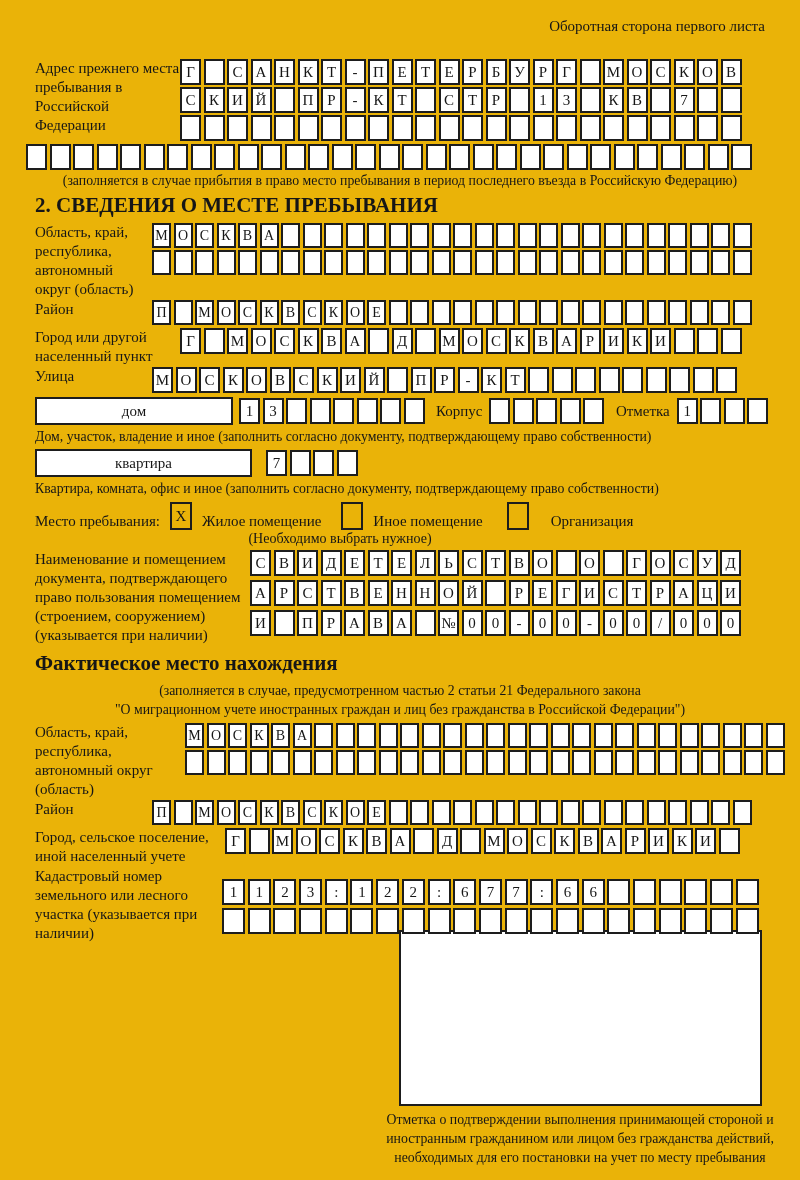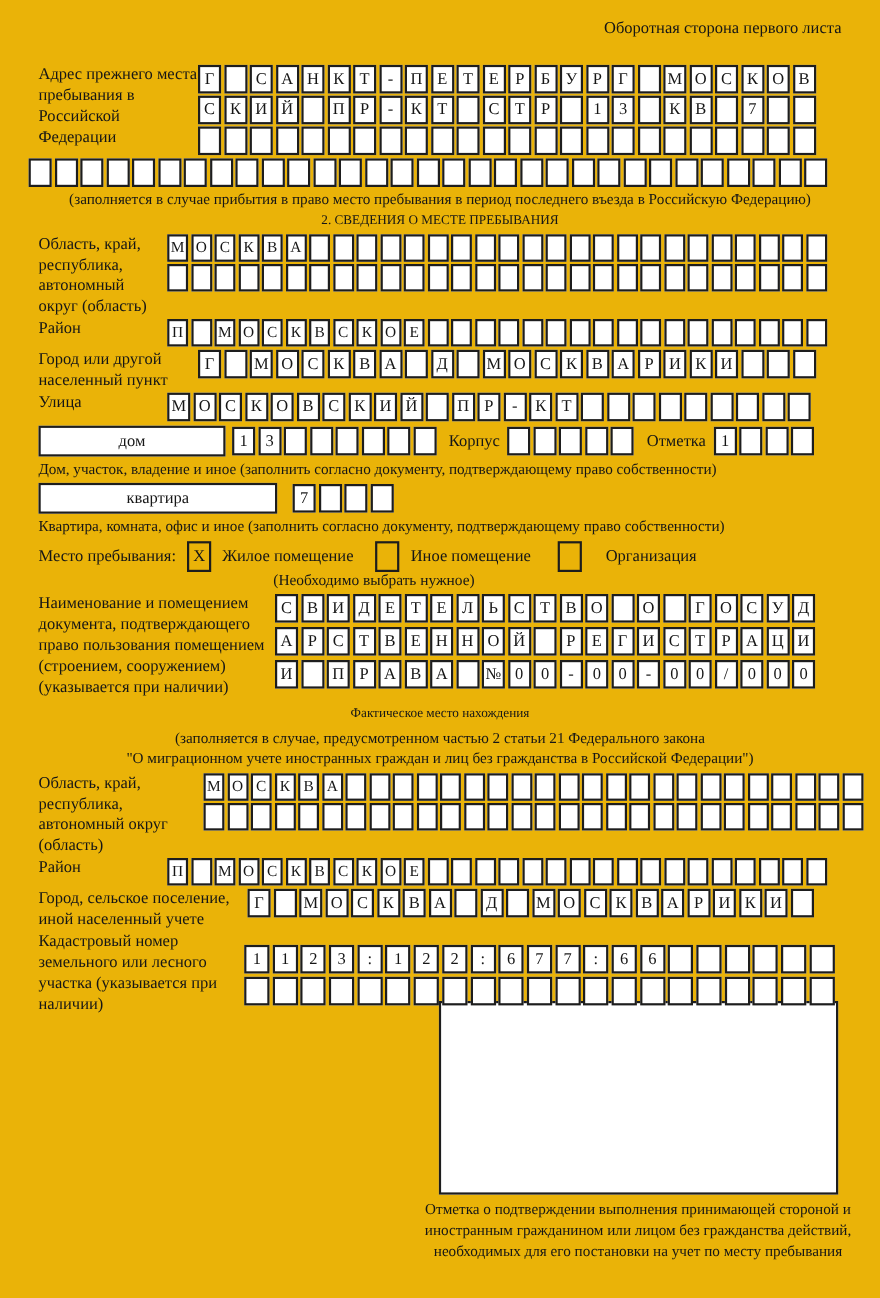--- a/index.html
+++ b/index.html
@@ -16,31 +16,31 @@
   .boxcol{display:flex;flex-direction:column}
   .boxrow{display:flex;margin-bottom:2px}
   .cell{width:21px;height:26px;border:2px solid #1d1d1d;margin-right:2.5px;flex-shrink:0;
         text-align:center;font-size:15px;line-height:22px;background:#fff}
   .sm .cell{width:19px;height:25px;margin-right:2.5px;font-size:14px}
   .lg .cell{width:23px;height:26px;margin-right:2.7px}
   .fullrow{margin-left:-9px;margin-top:1px}
 
   .note{font-size:13.8px;line-height:18px;text-align:center}
   .note-left{font-size:13.8px;line-height:19px;margin:2px 0 3px 0}
-  .sec-title{font-size:12px;font-weight:normal;text-align:center;margin:3px 0 5px 0}
+  .sec-title{font-size:21px;font-weight:bold;text-align:left;margin:3px 0 5px 0}
 
   .house-row{display:flex;align-items:center;margin:2px 0 2px 0}
   .widebox{height:28px;border:2px solid #1d1d1d;display:flex;align-items:center;justify-content:center;
            font-size:15px;flex-shrink:0;background:#fff}
-  .wb-dom{width:170px}
+  .wb-dom{width:198px}
   .wb-kv{width:217px}
   .inline-lbl{font-size:15px;margin:0 7px 0 9px}
   .house-row .boxrow{margin-bottom:0}
 
-  .resid-row{display:flex;align-items:center;margin:4px 0 1px 0;font-size:15px}
+  .resid-row{display:flex;align-items:flex-end;margin:4px 0 1px 0;font-size:15px}
   .chk{width:22px;height:28px;border:2px solid #1d1d1d;margin:0 10px;flex-shrink:0;
        text-align:center;font-size:15px;line-height:25px}
   .resid-note{font-size:14px;margin-left:180px;width:250px;text-align:center;margin-bottom:3px}
 
   .fact-note{font-size:13.8px;line-height:19px;text-align:center}
 
   .stamp-wrap{margin-top:-14px}
   .stamp-box{margin-left:364px;width:363px;height:176px;border:2px solid #1d1d1d;background:#fff}
   .stamp-note{margin-left:325px;width:440px;text-align:center;font-size:13.8px;line-height:19px;margin-top:4px}
 </style>

